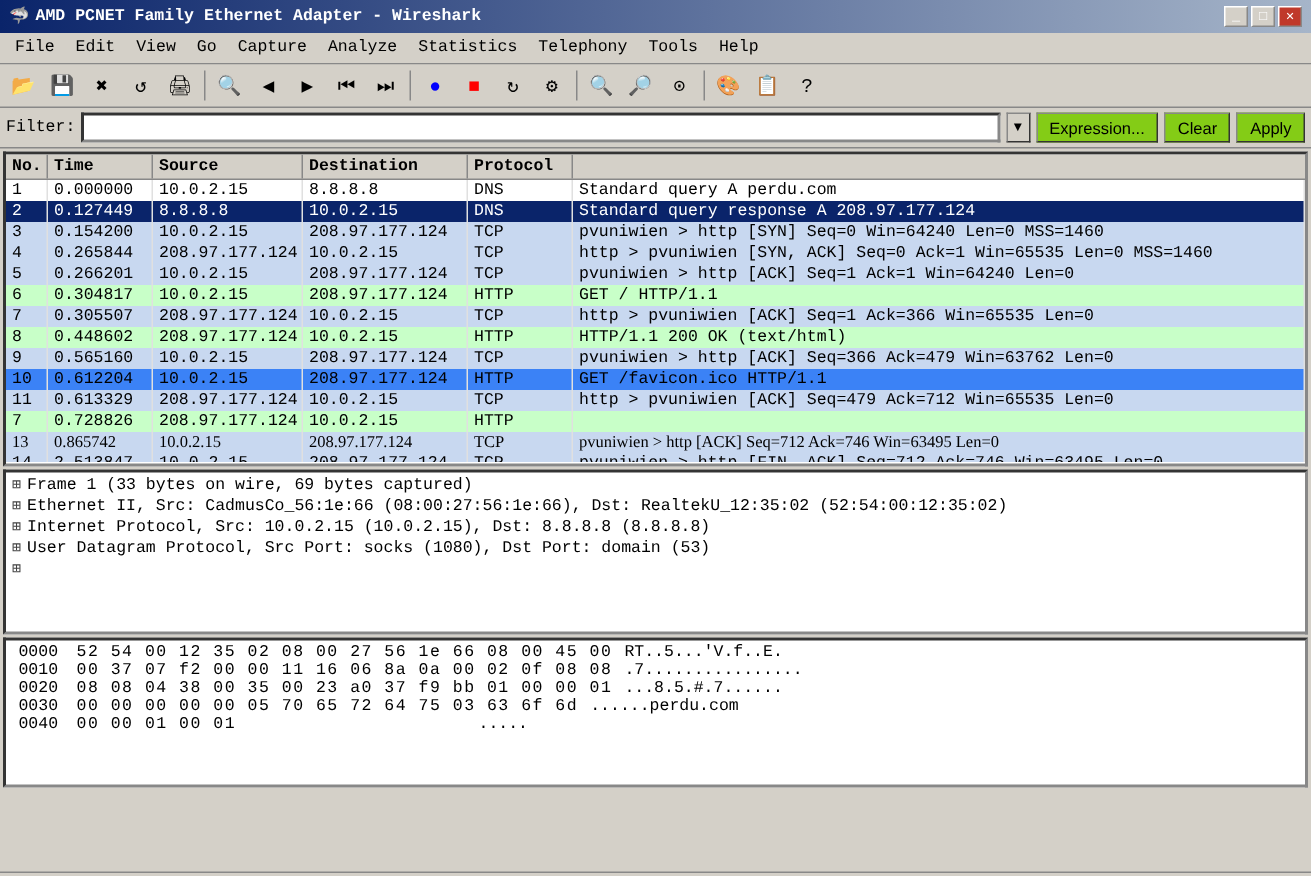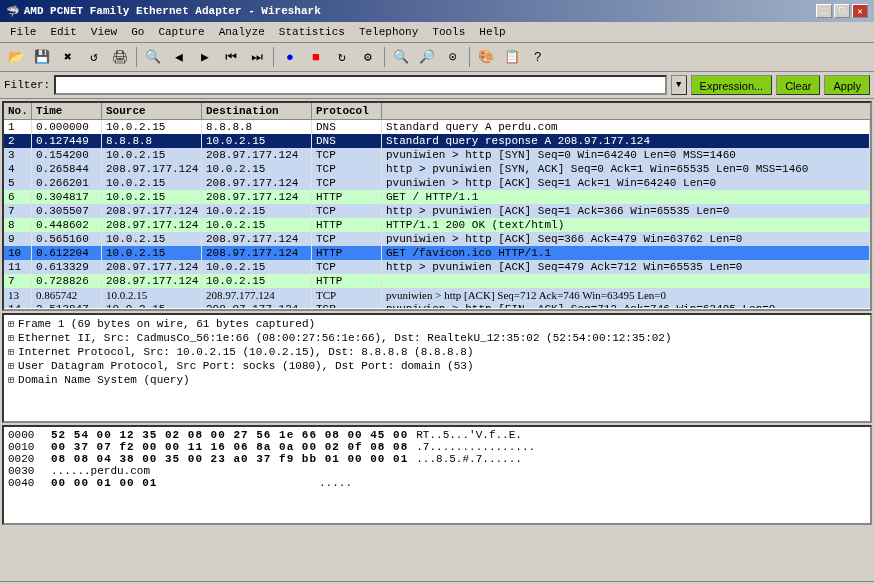--- a/index.html
+++ b/index.html
@@ -129,22 +129,22 @@
     #hex-container {
       border: 2px inset #888;
       background: white;
       height: 100px;
       overflow-y: auto;
       font-size: 11px;
       font-family: 'Courier New', monospace;
       padding: 2px;
     }
     .hex-row { display: flex; gap: 8px; padding: 0 2px; }
-    .hex-addr { color: #000; min-width: 35px; }
-    .hex-bytes { min-width: 260px; letter-spacing: 1px; font-weight: bold; }
+    .hex-addr { color: #000; min-width: 35px; text-align: center; }
+    .hex-bytes { min-width: 260px; letter-spacing: 1px; }
     .hex-ascii { color: #000; }
     
     
     #status-bar {
       background: #d4d0c8;
       border-top: 1px solid #888;
       display: flex;
       justify-content: space-between;
       padding: 2px 6px;
       font-size: 11px;
@@ -352,37 +352,36 @@
             <div class="cell">208.97.177.124</div>
             <div class="cell">TCP</div>
             <div class="cell">pvuniwien &gt; http [FIN, ACK] Seq=712 Ack=746 Win=63495 Len=0</div>
           </div>
         </div>
     </div>
 
     <div id="detail-container">
         <div class="detail-row">
           <span class="expand-icon">⊞</span>
-          <span>Frame 1 (69 bytes on wire, 61 bytes captured)</span>
+          <span>Frame 1 (33 bytes on wire, 69 bytes captured)</span>
         </div>
         <div class="detail-row">
           <span class="expand-icon">⊞</span>
           <span>Ethernet II, Src: CadmusCo_56:1e:66 (08:00:27:56:1e:66), Dst: RealtekU_12:35:02 (52:54:00:12:35:02)</span>
         </div>
         <div class="detail-row">
           <span class="expand-icon">⊞</span>
           <span>Internet Protocol, Src: 10.0.2.15 (10.0.2.15), Dst: 8.8.8.8 (8.8.8.8)</span>
         </div>
         <div class="detail-row">
           <span class="expand-icon">⊞</span>
           <span>User Datagram Protocol, Src Port: socks (1080), Dst Port: domain (53)</span>
         </div>
         <div class="detail-row">
           <span class="expand-icon">⊞</span>
-          <span>Domain Name System (query)</span>
         </div>
       </div>
 
     <div id="hex-container">
         <div class="hex-row">
           <span class="hex-addr">0000</span>
           <span class="hex-bytes">52 54 00 12 35 02 08 00  27 56 1e 66 08 00 45 00</span>
           <span class="hex-ascii">RT..5...'V.f..E.</span>
         </div>
         <div class="hex-row">
@@ -390,20 +389,21 @@
           <span class="hex-bytes">00 37 07 f2 00 00 11 16  06 8a 0a 00 02 0f 08 08</span>
           <span class="hex-ascii">.7................</span>
         </div>
         <div class="hex-row">
           <span class="hex-addr">0020</span>
           <span class="hex-bytes">08 08 04 38 00 35 00 23  a0 37 f9 bb 01 00 00 01</span>
           <span class="hex-ascii">...8.5.#.7......</span>
         </div>
         <div class="hex-row">
           <span class="hex-addr">0030</span>
+          <span class="hex-bytes">00 00 00 00 00 05 70 65  72 64 75 03 63 6f 6d</span>
           <span class="hex-ascii">......perdu.com</span>
         </div>
         <div class="hex-row">
           <span class="hex-addr">0040</span>
           <span class="hex-bytes">00 00 01 00 01</span>
           <span class="hex-ascii">.....</span>
         </div>
       </div>
   </div>
 </div>

